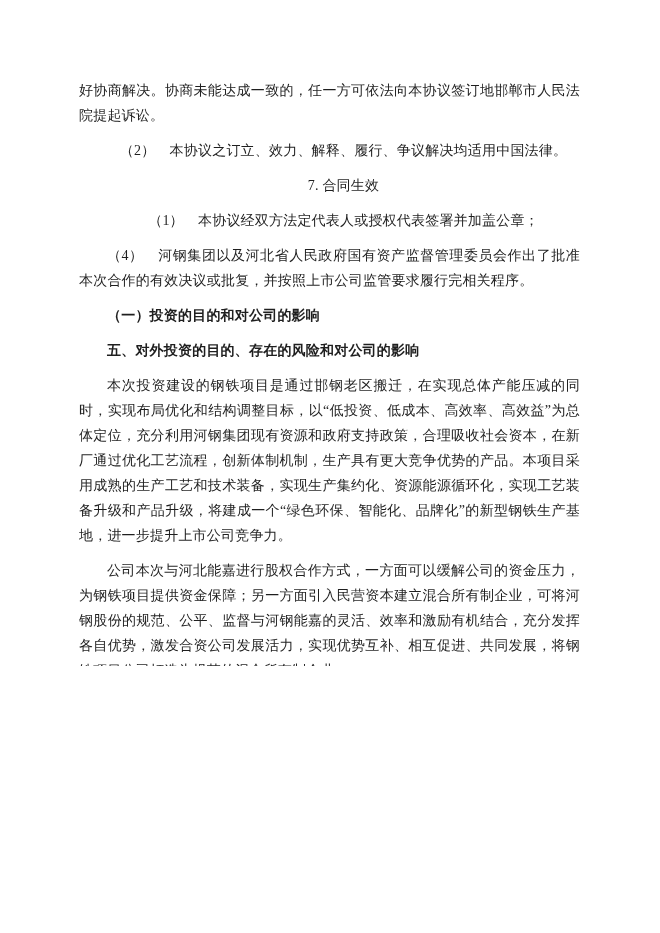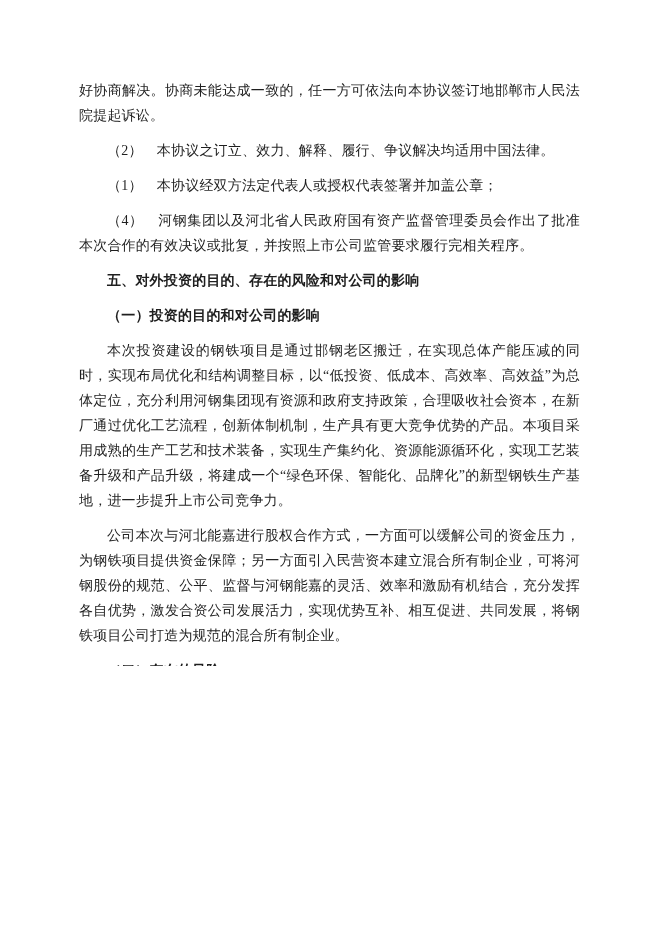--- a/index.html
+++ b/index.html
@@ -30,42 +30,43 @@
     text-align: justify;
   }
   .content p.indent {
     text-indent: 2em;
   }
   .content p.heading {
     font-weight: bold;
     text-align: left;
   }
   .content p.single {
-    text-align: left;
+    text-align: center;
   }
   .page-footer {
     position: absolute;
     left: 0;
     top: 862px;
     width: 660px;
     text-align: center;
     font-size: 12px;
     line-height: 20px;
     color: #1f1f1f;
   }
 </style>
 </head>
 <body>
 
 <div class="page">
   <div class="content">
     <p class="body">好协商解决。协商未能达成一致的，任一方可依法向本协议签订地邯郸市人民法院提起诉讼。</p>
     <p class="indent single">（2）　本协议之订立、效力、解释、履行、争议解决均适用中国法律。</p>
+    <p class="indent single">7. 合同生效</p>
     <p class="indent single">（1）　本协议经双方法定代表人或授权代表签署并加盖公章；</p>
     <p class="indent">（4）　河钢集团以及河北省人民政府国有资产监督管理委员会作出了批准本次合作的有效决议或批复，并按照上市公司监管要求履行完相关程序。</p>
+    <p class="indent heading">（一）投资的目的和对公司的影响</p>
     <p class="indent heading">五、对外投资的目的、存在的风险和对公司的影响</p>
-    <p class="indent heading">（一）投资的目的和对公司的影响</p>
     <p class="indent">本次投资建设的钢铁项目是通过邯钢老区搬迁，在实现总体产能压减的同时，实现布局优化和结构调整目标，以“低投资、低成本、高效率、高效益”为总体定位，充分利用河钢集团现有资源和政府支持政策，合理吸收社会资本，在新厂通过优化工艺流程，创新体制机制，生产具有更大竞争优势的产品。本项目采用成熟的生产工艺和技术装备，实现生产集约化、资源能源循环化，实现工艺装备升级和产品升级，将建成一个“绿色环保、智能化、品牌化”的新型钢铁生产基地，进一步提升上市公司竞争力。</p>
     <p class="indent">公司本次与河北能嘉进行股权合作方式，一方面可以缓解公司的资金压力，为钢铁项目提供资金保障；另一方面引入民营资本建立混合所有制企业，可将河钢股份的规范、公平、监督与河钢能嘉的灵活、效率和激励有机结合，充分发挥各自优势，激发合资公司发展活力，实现优势互补、相互促进、共同发展，将钢铁项目公司打造为规范的混合所有制企业。</p>
     <p class="indent heading">（二）存在的风险</p>
   </div>
   <div class="page-footer">6</div>
 </div>
 
 </body></html>

